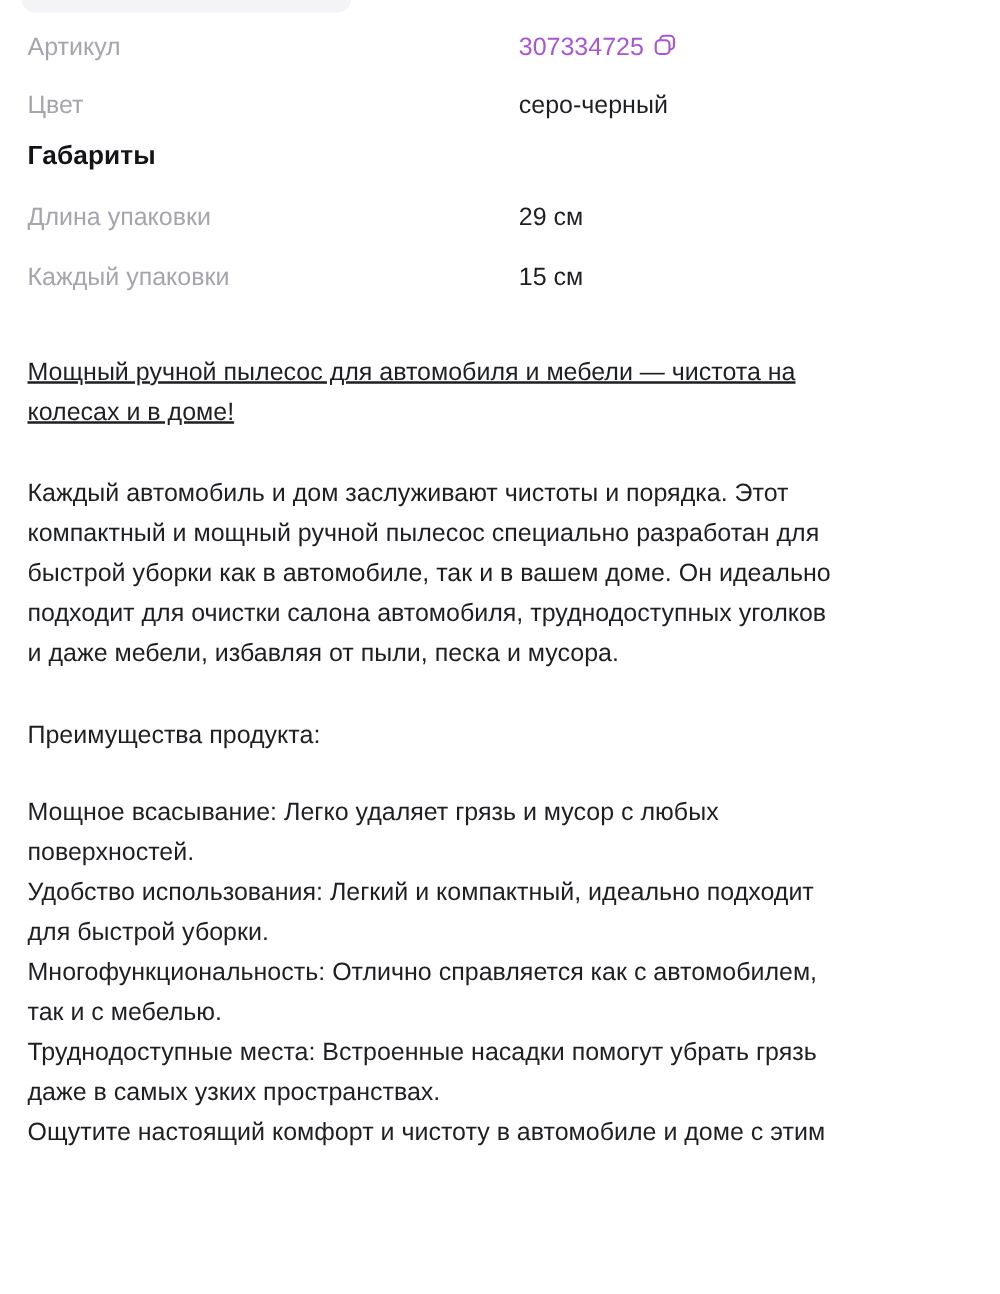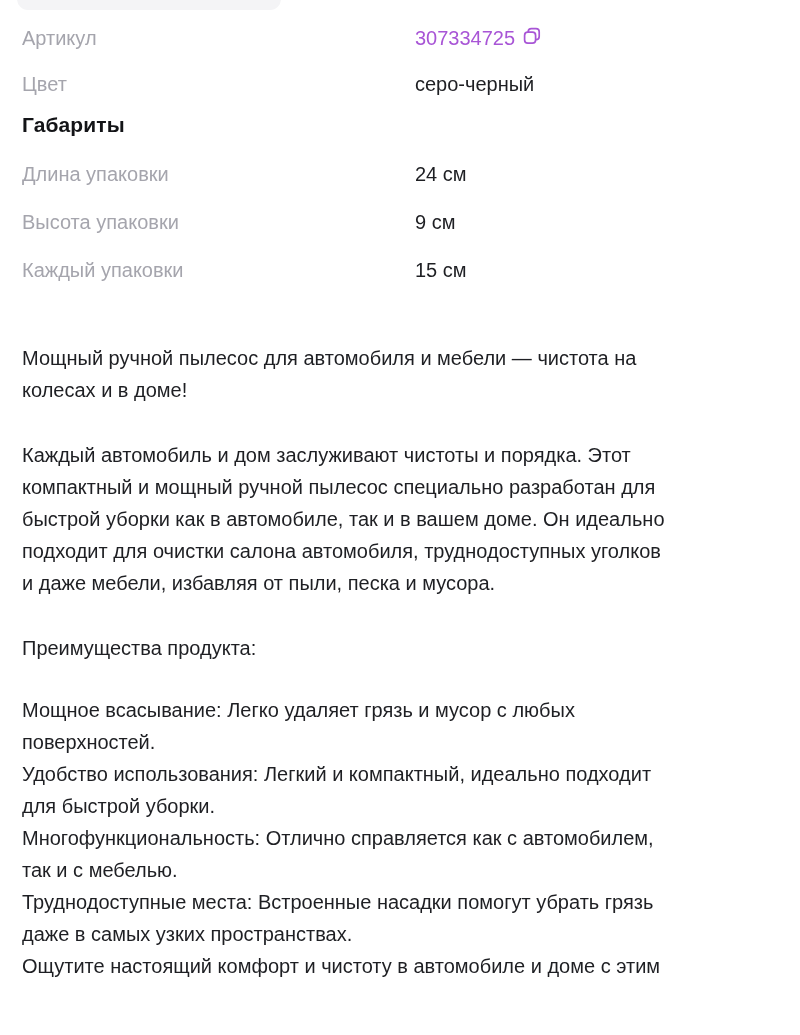--- a/index.html
+++ b/index.html
@@ -68,21 +68,21 @@
   .h-dims { margin-top: 16px; }
   .row-color { margin-top: 22px; }
   .row-dim { margin-top: 24px; }
 
   .desc {
     font-size: 20px;
     line-height: 32px;
     color: #1e1f23;
   }
   .desc p { white-space: pre-line; }
-  .desc .p-intro { margin-top: 60px; }
+  .desc .p-intro { margin-top: 48px; text-decoration: underline; }
   .desc .p-body  { margin-top: 33px; }
   .desc .p-advh  { margin-top: 33px; }
   .desc .p-adv   { margin-top: 30px; }
 </style>
 </head>
 <body>
 
 <div class="page">
 
   <div class="top-pill"></div>
@@ -107,27 +107,23 @@
 
     <div class="char-row row-color">
       <span class="label">Цвет</span>
       <span class="value">серо-черный</span>
     </div>
 
     <h2 class="section-title h-dims">Габариты</h2>
 
     <div class="char-row row-dim">
       <span class="label">Длина упаковки</span>
-      <span class="value">24 см</span>
+      <span class="value">29 см</span>
     </div>
 
-    <div class="char-row row-dim">
-      <span class="label">Высота упаковки</span>
-      <span class="value">9 см</span>
-    </div>
 
     <div class="char-row row-dim">
       <span class="label">Каждый упаковки</span>
       <span class="value">15 см</span>
     </div>
 
     <div class="desc">
       <p class="p-intro">Мощный ручной пылесос для автомобиля и мебели — чистота на
 колесах и в доме!</p>
       <p class="p-body">Каждый автомобиль и дом заслуживают чистоты и порядка. Этот

